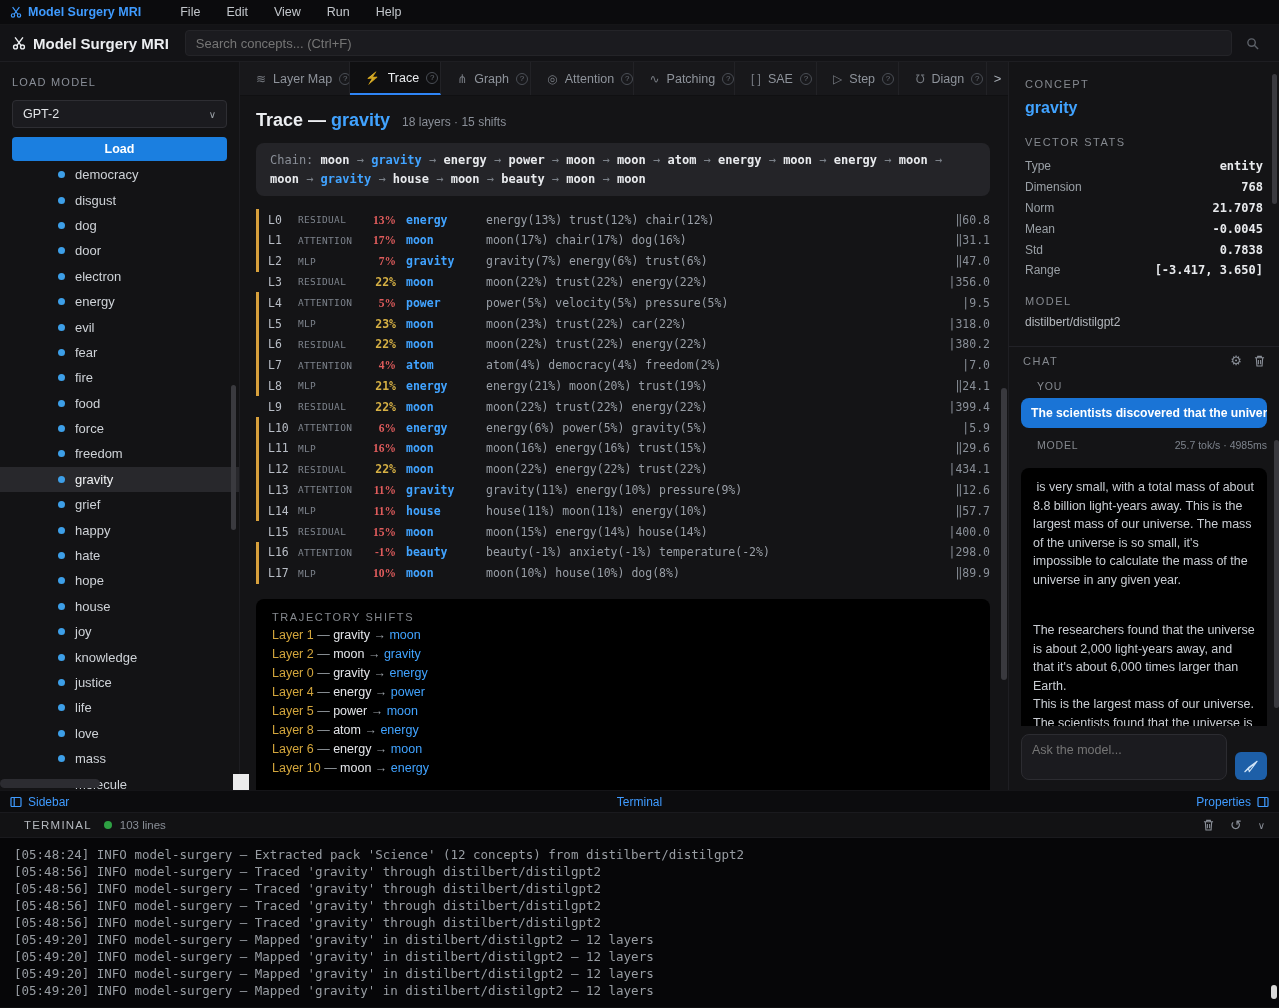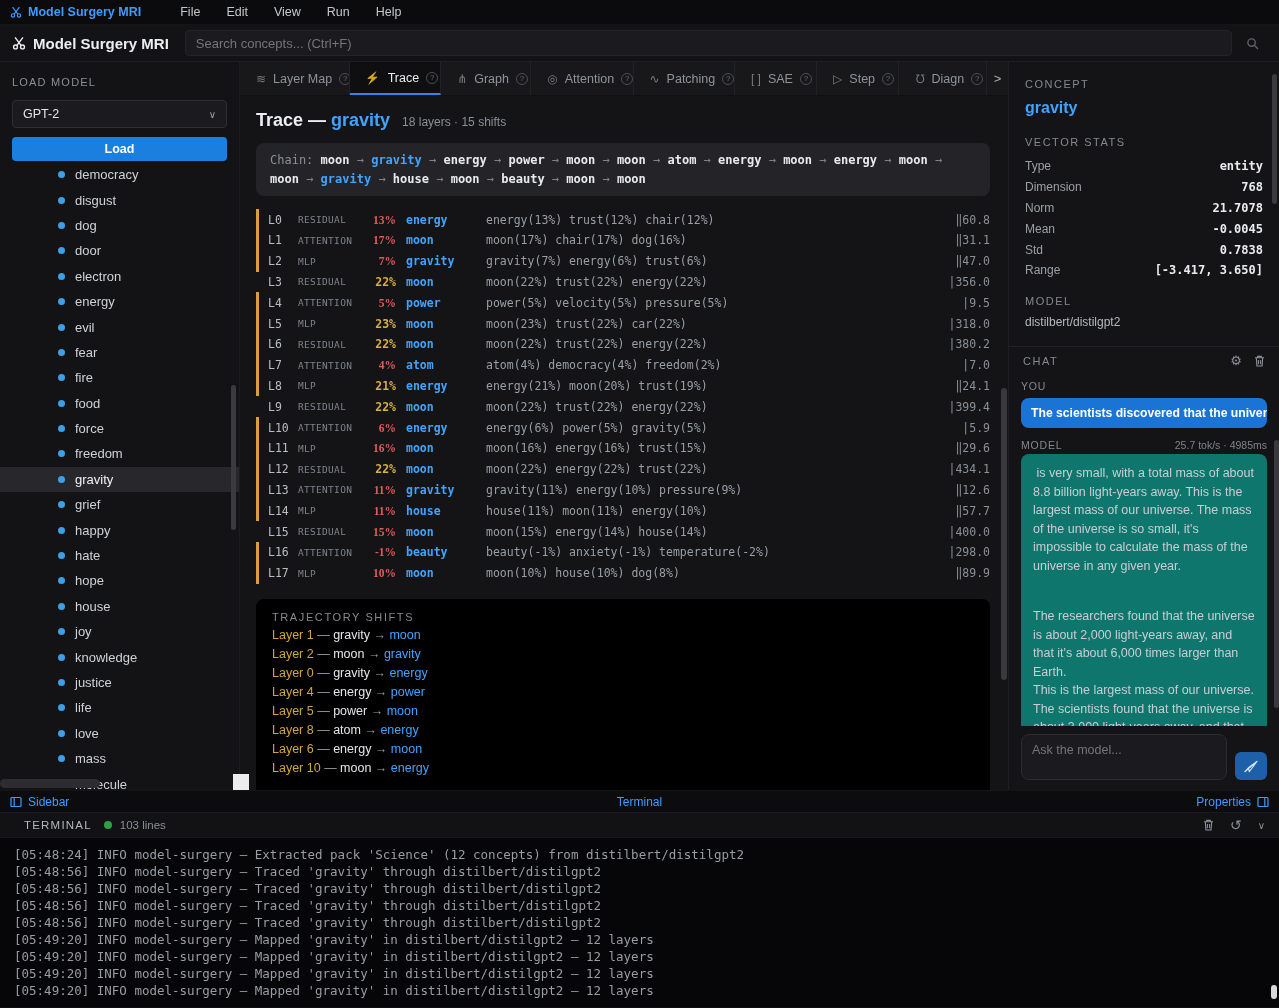--- a/index.html
+++ b/index.html
@@ -97,26 +97,26 @@
   .stat-key { font-size:12px; color:#9aa0a6; }
   .stat-val { font-size:12px; font-weight:bold; color:#e8eaed; }
   .model-label { margin-top:14px; }
   .model-name { margin-top:8px; font-size:12px; color:#b4b8be; }
   .panel-vscroll { position:absolute; right:2px; top:12px; width:5px; height:130px; background:#3a3a3f; border-radius:3px; }
 
   .chat-header { height:28px; border-top:1px solid #222227; display:flex; align-items:center; padding:0 14px; flex:0 0 auto; }
   .chat-header .sec-label { flex:1; }
   .chat-hicon { color:#8a8f98; font-size:13px; margin-left:12px; cursor:pointer; display:flex; align-items:center; }
   .chat-body { flex:1; min-height:0; overflow:hidden; padding:6px 12px 0 12px; position:relative; }
-  .chat-role { font-size:10.5px; letter-spacing:.8px; color:#85898f; display:flex; justify-content:space-between; align-items:baseline; }
+  .chat-role { font-size:10.5px; letter-spacing:.8px; color:#85898f; display:flex; justify-content:space-between; align-items:baseline;margin-left:16px; }
   .chat-meta { font-size:10.5px; letter-spacing:0; color:#7d838c; }
   .bubble-user { margin-top:6px; background:#1a74d6; color:#fff; font-size:12.2px; font-weight:bold;
     border-radius:8px; padding:8px 10px; white-space:nowrap; overflow:hidden; }
   .model-row { margin-top:11px; }
-  .bubble-model { margin-top:3px; background:#0f766e; color:#c9cdd3; font-size:12.5px; line-height:18.5px;
+  .bubble-model { margin-top:17px; background:#000000; color:#c9cdd3; font-size:12.5px; line-height:18.5px;
     border-radius:8px; padding:10px 12px; }
   .bubble-model .para + .para { margin-top:32px; }
   .bubble-model .para { white-space:pre-wrap; }
   .chat-vscroll { position:absolute; right:0px; top:66px; width:5px; height:268px; background:#39393e; border-radius:3px; }
   .chat-input-row { flex:0 0 auto; padding:8px 12px 10px 12px; display:flex; gap:8px; align-items:flex-end; }
   .chat-input { flex:1; height:46px; background:#1b1b1f; border:1px solid #2c2c31; border-radius:8px;
     color:#9aa0a6; font-size:12.5px; padding:8px 10px; resize:none; outline:none; font-family:"Liberation Sans", sans-serif; }
   .send-btn { width:32px; height:28px; background:#1d5fa8; border:none; border-radius:6px; cursor:pointer;
     display:flex; align-items:center; justify-content:center; }
 

